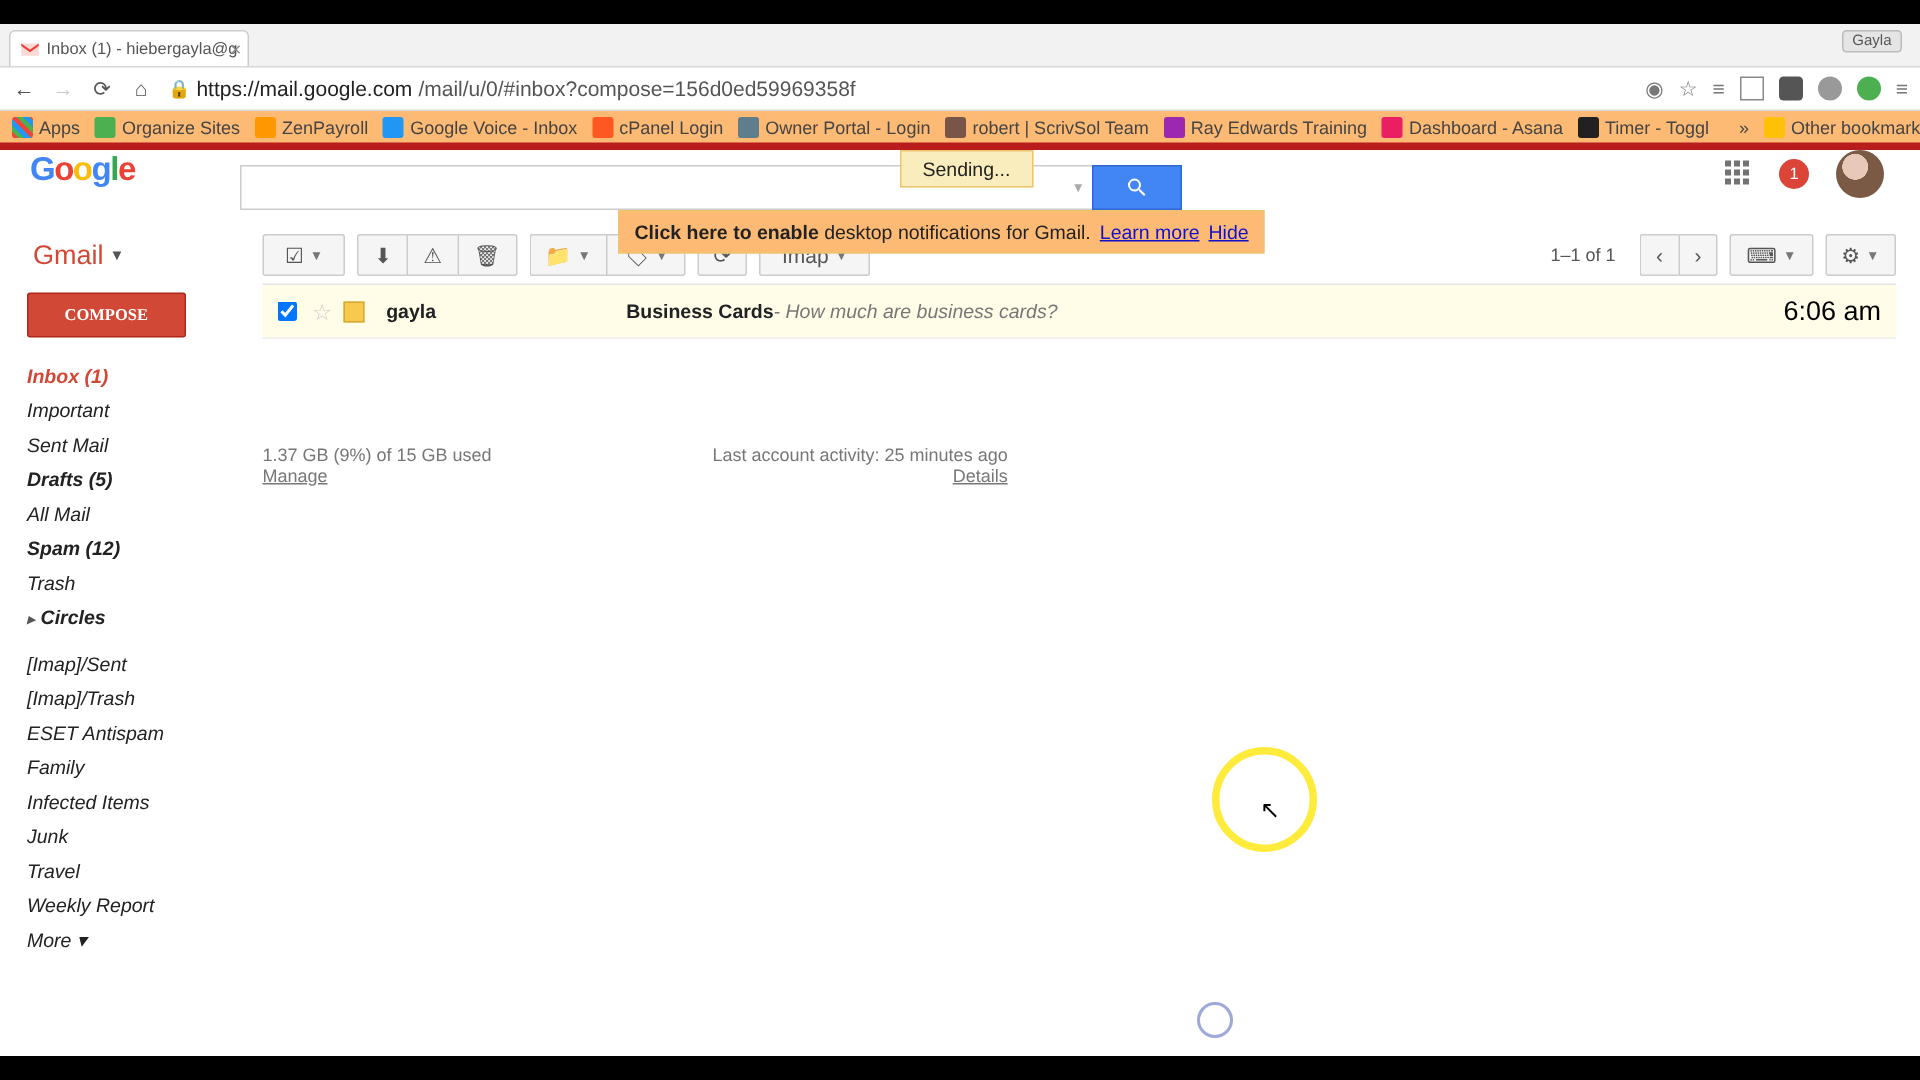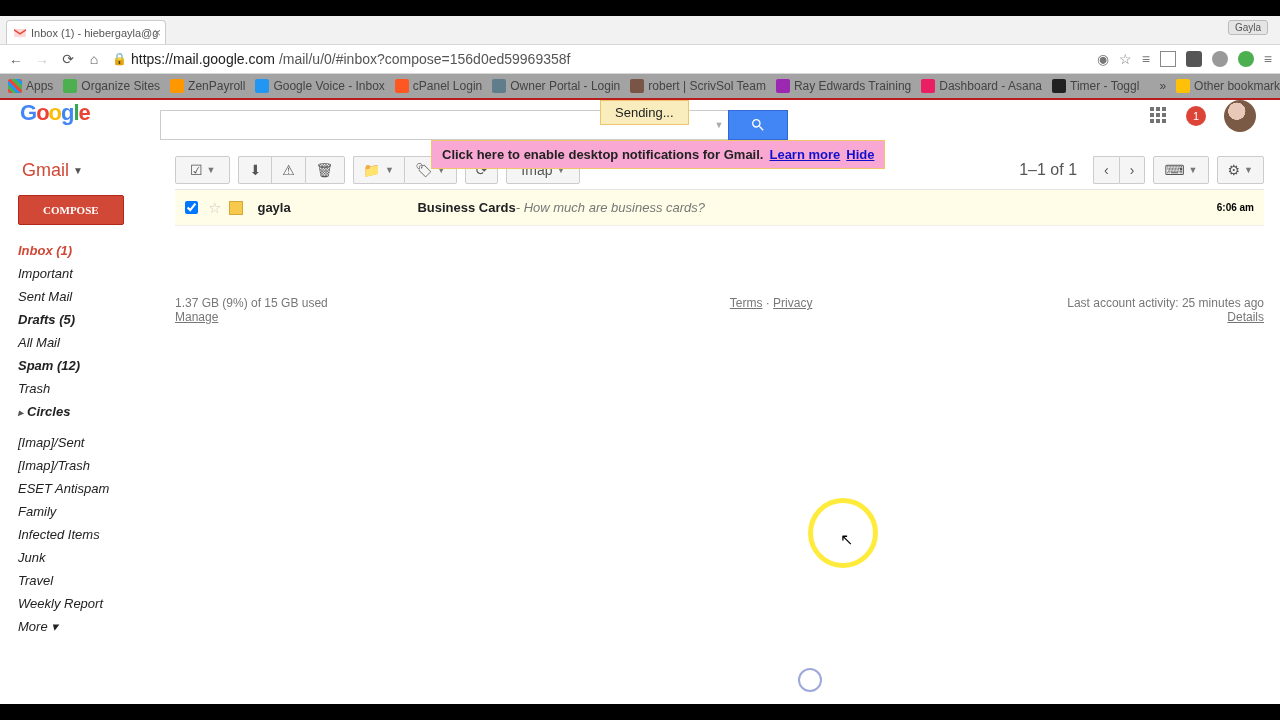--- a/index.html
+++ b/index.html
@@ -11,66 +11,66 @@
 .tab .close { position:absolute; right:4px; font-size:13px; color:#888; }
 .userbadge { position:absolute; right:12px; top:20px; background:#e5e5e5; border:1px solid #bbb; border-radius:3px; font-size:10px; padding:1px 6px; color:#555; }
 .addrbar { height:30px; border-top:1px solid #d8d8d8; border-bottom:1px solid #d8d8d8; display:flex; align-items:center; padding:0 8px; gap:10px; font-size:14px; color:#555; background:#fff; }
 .addrbar .navicon { width:16px; text-align:center; cursor:pointer; }
 .url { flex:1; font-size:14px; color:#333; display:flex; align-items:center; gap:4px; }
 .url .lock { color:#2a9d3b; font-size:12px; }
 .url .host { color:#222; }
 .url .path { color:#555; }
 .exticons { display:flex; gap:10px; align-items:center; color:#777; }
 .extcircle { width:16px; height:16px; border-radius:50%; background:#888; }
-.bkbar { height:26px; background:#a3a3a3; border-bottom:2px solid #b91c1c; display:flex; align-items:center; padding:0 8px; font-size:12px; color:#444; gap:10px; }
+.bkbar { height:26px; background:#fdba74; border-bottom:5px solid #b91c1c; display:flex; align-items:center; padding:0 8px; font-size:12px; color:#444; gap:10px; }
 .bk { display:flex; align-items:center; gap:4px; white-space:nowrap; cursor:pointer; }
 .bk .sq { width:14px; height:14px; border-radius:2px; }
 .gbar { height:50px; display:flex; padding:0 20px; position:relative; }
 .logo { font-size:22px; font-weight:bold; letter-spacing:-1px; }
 .logo span:nth-child(1){color:#4285F4}.logo span:nth-child(2){color:#EA4335}.logo span:nth-child(3){color:#FBBC05}.logo span:nth-child(4){color:#4285F4}.logo span:nth-child(5){color:#34A853}.logo span:nth-child(6){color:#EA4335}
 .searchwrap { margin-left:70px; display:flex; align-items:center; }
 .searchbox { width:550px; height:30px; border:1px solid #ccc; border-right:none; padding:0 8px; font-size:14px; }
 .droparrow { width:18px; height:30px; border:1px solid #ccc; border-left:none; border-right:none; display:flex; align-items:center; justify-content:center; color:#aaa; font-size:9px; background:#fff;}
 .searchbtn { width:60px; height:30px; background:#4285F4; border:1px solid #3367d6; display:flex; align-items:center; justify-content:center; cursor:pointer; }
 .searchbtn svg { fill:#fff; width:16px; height:16px; }
 .gright { position:absolute; right:24px; display:flex; align-items:center; gap:18px; }
 .appsgrid { width:18px; height:18px; display:grid; grid-template-columns:repeat(3,4px); grid-template-rows:repeat(3,4px); gap:2px; cursor:pointer;}
 .appsgrid div { background:#737373; }
 .bell { width:20px; height:20px; border-radius:50%; background:#db4437; color:#fff; font-size:11px; display:flex; align-items:center; justify-content:center; cursor:pointer;}
 .avatar { width:32px; height:32px; border-radius:50%; background:radial-gradient(circle at 40% 35%,#e8c8b8 30%,#7a5a45 31%); cursor:pointer;}
 .sending { position:absolute; left:600px; top:0; background:#f9edbe; border:1px solid #f0c36d; padding:4px 14px; font-size:13px; color:#222; z-index:5;}
-.notif { position:absolute; left:431px; top:40px; background:#f9a8d4; border:1px solid #f0c36d; padding:6px 10px; font-size:13px; color:#222; z-index:5; display:flex; gap:6px;font-weight:bold;}
+.notif { position:absolute; left:412px; top:40px; background:#fdba74; border:1px solid #f0c36d; padding:6px 10px; font-size:13px; color:#222; z-index:5; display:flex; gap:6px;}
 .notif a { color:#11c; text-decoration:underline; cursor:pointer; }
 .cols { display:flex; height:calc(720px - 16px - 28px - 30px - 26px - 50px - 16px);justify-content:center; }
 .side { width:175px; padding:4px 0 0 18px; font-size:13px; color:#222; }
 .gmaillabel { font-size:18px; color:#d14836; display:flex; align-items:center; gap:4px; margin:6px 0 14px 4px; cursor:pointer;}
 .compose { background:#d14836; color:#fff; border:1px solid #b0281a; font-size:11px; font-weight:bold; padding:8px 24px; border-radius:2px; cursor:pointer; margin-bottom:14px;font-family:Liberation Serif, serif;}
 .sideitem { padding:4px 0; cursor:pointer; color:#222;font-style:italic; }
 .sideitem.bold { font-weight:bold; }
 .sideitem.inbox { color:#d14836; font-weight:bold; }
 .sideitem.circles::before { content:"▸"; font-size:10px; margin-right:4px; color:#555;}
 .main { flex:1; padding-right:16px; }
 .toolbar { height:40px; display:flex; align-items:center; gap:8px; border-bottom:1px solid #e5e5e5; }
 .tbtn { height:28px; border:1px solid #ccc; border-radius:2px; background:#f5f5f5; display:flex; align-items:center; justify-content:center; padding:0 14px; cursor:pointer; color:#555; font-size:14px;}
 .tbtn.small { padding:0 10px; }
 .tbtn .arrow { font-size:9px; margin-left:4px; color:#777;}
 .tgroup { display:flex; }
 .tgroup .tbtn { border-radius:0; border-right:none;}
 .tgroup .tbtn:first-child { border-radius:2px 0 0 2px;}
 .tgroup .tbtn:last-child { border-radius:0 2px 2px 0; border-right:1px solid #ccc;}
 .spacer { flex:1; }
-.pager { font-size:16px; color:#555; margin-right:8px;}
+.pager { font-size:12px; color:#555; margin-right:8px;}
 .row { height:36px; background:#fffde7; border-bottom:1px solid #eee; display:flex; align-items:center; padding:0 10px; font-size:13px;}
 .row input { margin-right:10px;}
 .star { color:#ccc; margin-right:8px; font-size:15px; cursor:pointer;}
 .lblbox { width:14px; height:14px; background:#f7ca4d; border:1px solid #d4a93a; margin-right:14px;}
 .sender { width:160px; font-weight:bold; color:#202124;}
 .subj { font-weight:bold; color:#202124;}
 .snip { color:#777;font-style:italic;}
-.time { margin-left:auto; font-weight:bold; font-size:10px;}
+.time { margin-left:auto; font-weight:normal; font-size:18px;}
 .footer { margin-top:70px; font-size:12px; color:#777; display:flex; }
 .footer .l { width:300px;}
 .footer .c { flex:1; text-align:center;}
 .footer .r { text-align:right;}
 .footer a { color:#777; text-decoration:underline; cursor:pointer;}
 .hl { position:absolute; width:70px; height:70px; border:5px solid #ffeb3b; border-radius:50%; left:808px; top:498px; pointer-events:none;}
 .cursor { position:absolute; left:840px; top:530px; font-size:16px; pointer-events:none; color:#000;}
 .bluecirc { position:absolute; width:24px; height:24px; border:2px solid #9fa8da; border-radius:50%; left:798px; top:668px;}
 </style>
 </head>
@@ -277,23 +277,20 @@
       <span class="subj">Business Cards</span>
       <span class="snip"> - How much are business cards?</span>
       <span class="time">6:06 am</span>
     </div>
 
     <div class="footer">
       <div class="l">
         <div>1.37 GB (9%) of 15 GB used</div>
         <a>Manage</a>
       </div>
-      <div class="c">
-        <a>Terms</a> · <a>Privacy</a>
-      </div>
       <div class="r">
         <div>Last account activity: 25 minutes ago</div>
         <a>Details</a>
       </div>
     </div>
   </div>
 </div>
 
 <div class="hl"></div>
 <div class="cursor">↖</div>

